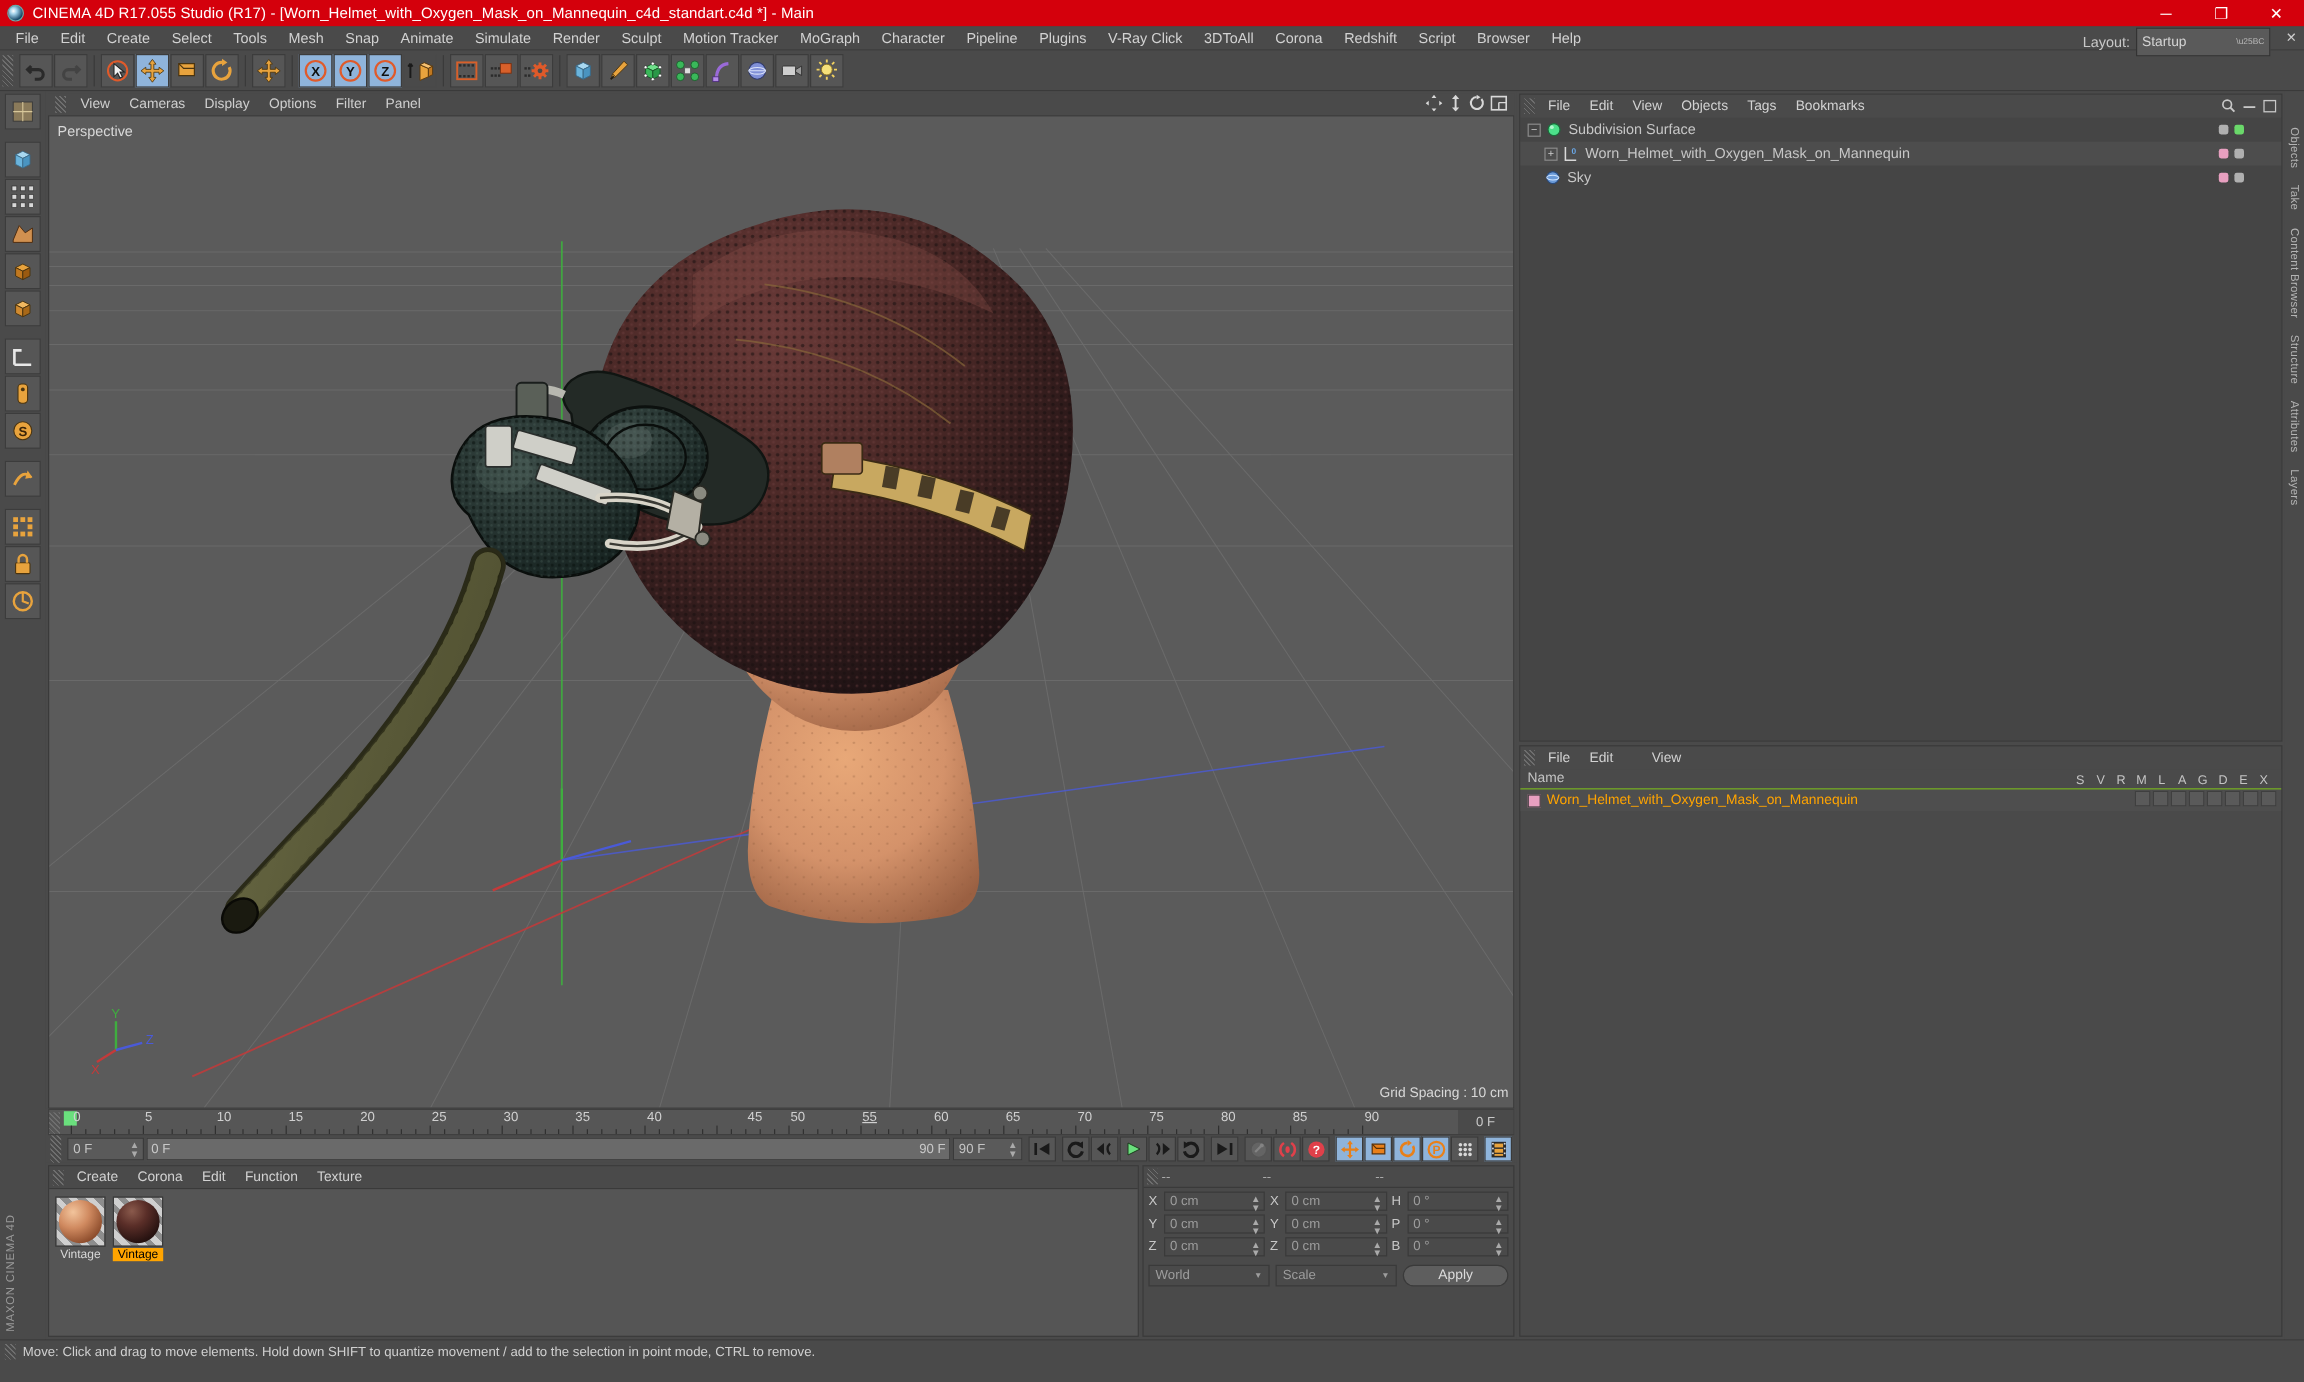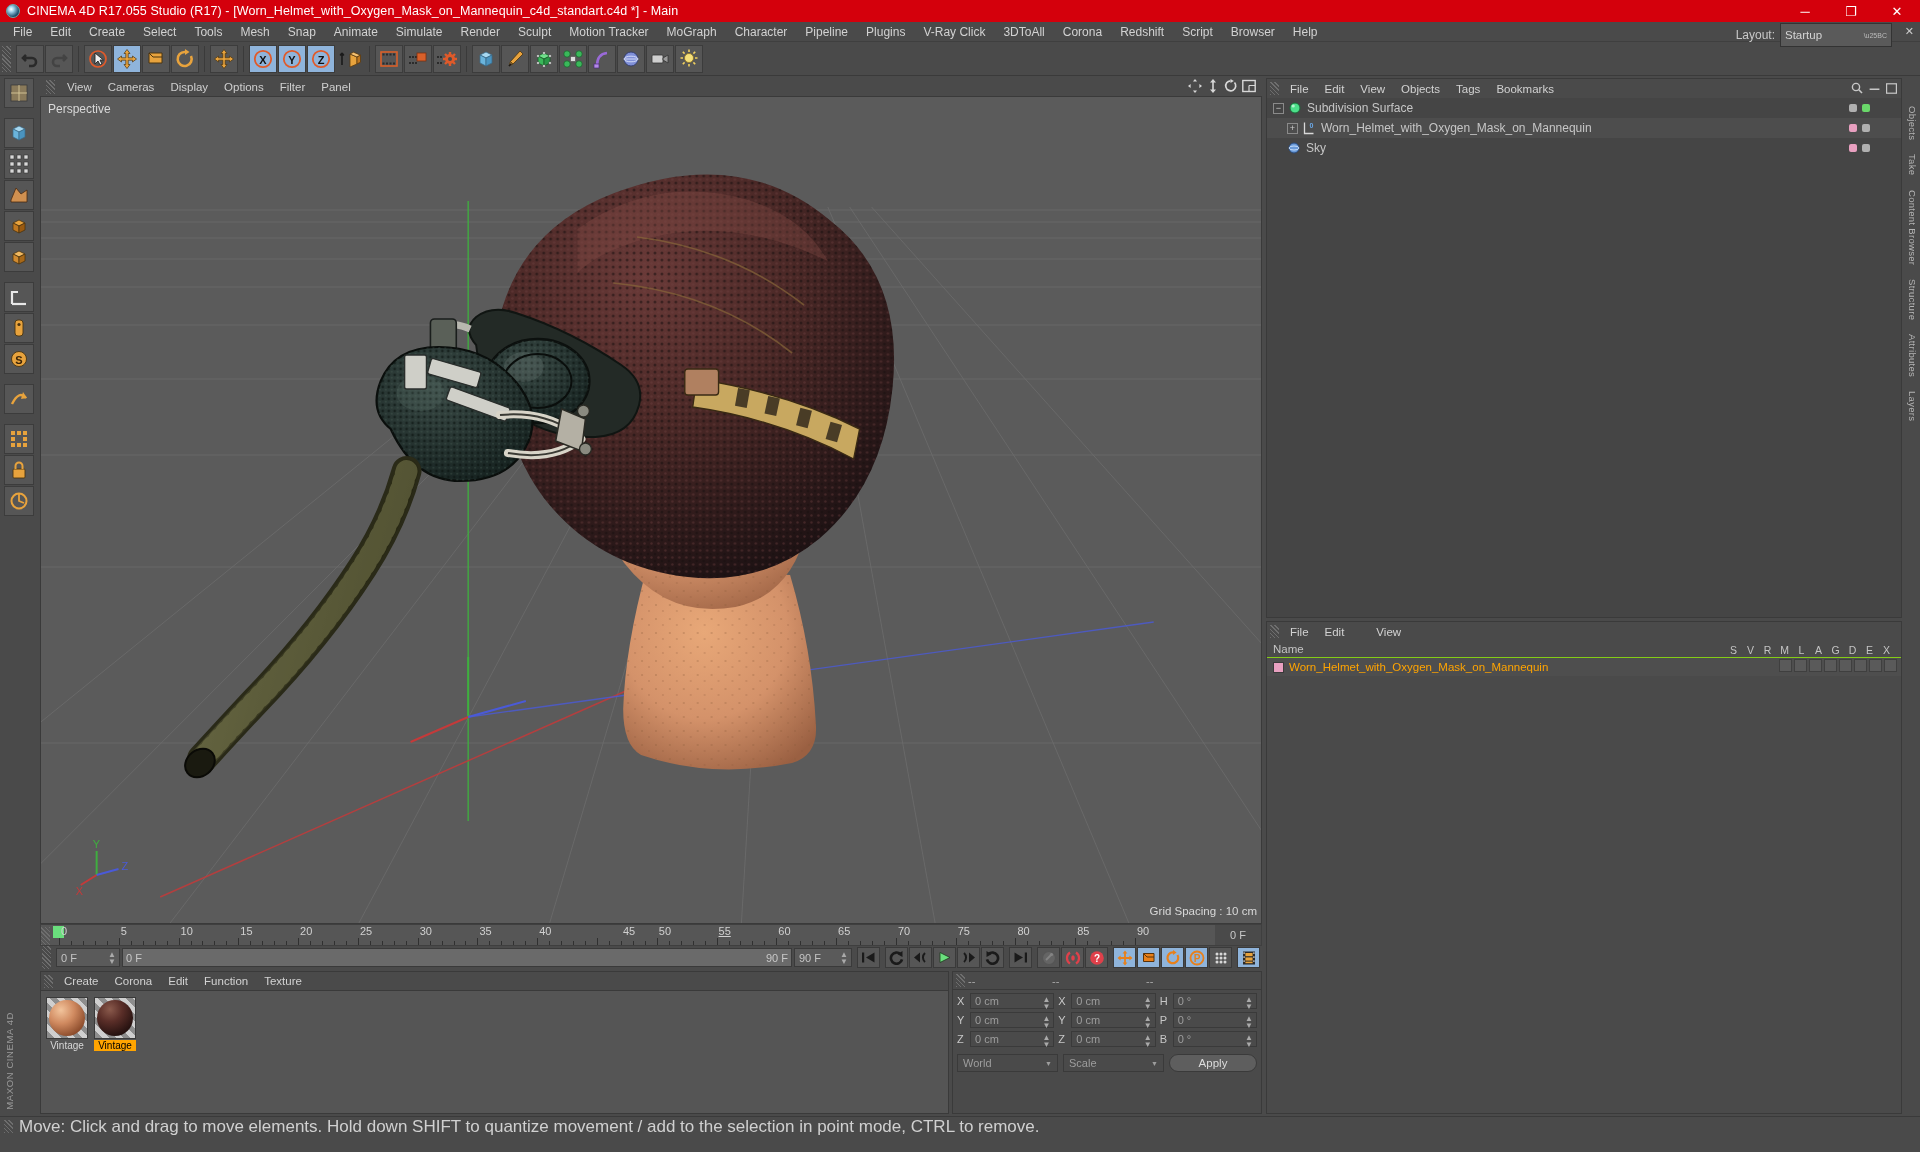--- a/index.html
+++ b/index.html
@@ -174,21 +174,21 @@
 
   
   .farright { width:16px; background:#4a4a4a; display:flex; flex-direction:column;
     align-items:center; padding-top:30px; gap:14px; }
   .vtab { writing-mode:vertical-rl; color:#b4b4b4; font-size:9.5px; letter-spacing:.3px; }
 
   
   .statusbar { height:20px; background:#4a4a4a; display:flex; align-items:center;
     padding-left:4px; border-top:1px solid #3a3a3a; }
   .statusbar .grip { height:13px; margin-right:6px; }
-  .status-text { color:#d0d0d0; font-size:17px; }
+  .status-text { color:#d0d0d0; font-size:11px; }
   svg.gridsvg { position:absolute; inset:0; width:100%; height:100%; }
 </style>
 </head>
 <body>
 
 <div class="app">
 
   <div class="titlebar">
     <div class="c4d-logo"></div>
     <div class="title-text">CINEMA 4D R17.055 Studio (R17) - [Worn_Helmet_with_Oxygen_Mask_on_Mannequin_c4d_standart.c4d *] - Main</div>

